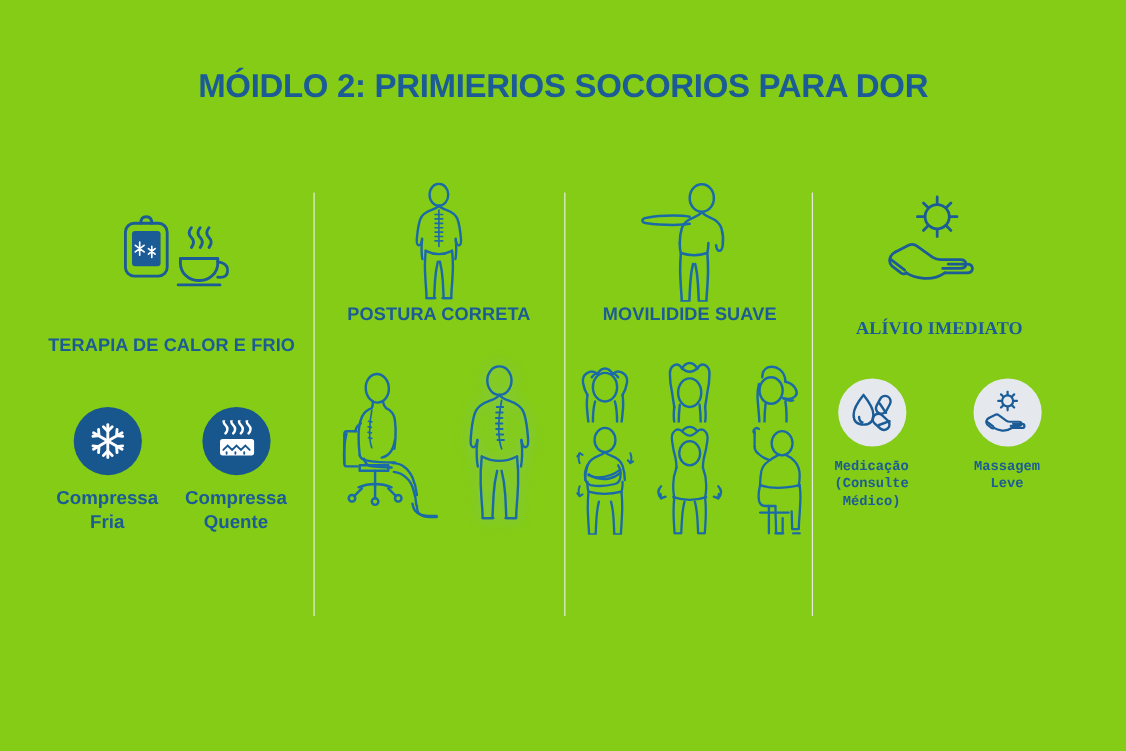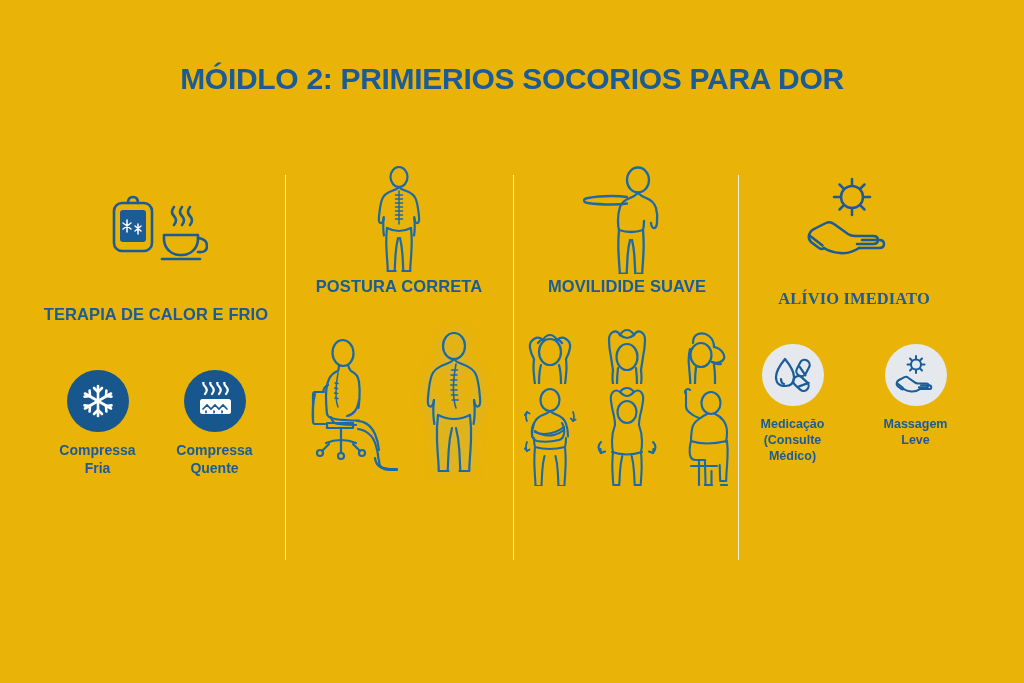--- a/index.html
+++ b/index.html
@@ -11,21 +11,21 @@
     height: 683px;
     background: #fbfbfb;
     font-family: "Liberation Sans", sans-serif;
     overflow: hidden;
     position: relative;
   }
   #canvas {
     position: relative;
     width: 1024px;
     height: 683px;
-    background: #eab308;
+    background: #84cc16;
   }
 
   
   .title {
     position: absolute;
     top: 62px;
     left: 0;
     width: 1024px;
     text-align: center;
     font-size: 30px;
@@ -81,21 +81,21 @@
   .col3 .col-title { margin-top: 6px; }
   .col4 .col-title { margin-top: 18px; font-family: Liberation Serif, serif; }
 
   
   .badge-row {
     display: flex;
     justify-content: center;
     gap: 22px;
     margin-top: 44px;
   }
-  .col4 .badge-row { margin-top: 34px; gap: 18px; }
+  .col4 .badge-row { margin-top: 34px; gap: 18px; font-family: Liberation Mono, monospace; }
 
   .badge {
     width: 95px;
     display: flex;
     flex-direction: column;
     align-items: center;
   }
   .badge-circle {
     width: 62px;
     height: 62px;
@@ -103,21 +103,21 @@
     display: flex;
     align-items: center;
     justify-content: center;
   }
   .badge-circle.solid { background: #17578e; }
   .badge-circle.soft  { background: #e5e9ee; }
 
   .badge-label {
     margin-top: 10px;
     text-align: center;
-    font-size: 14px;
+    font-size: 17px;
     font-weight: bold;
     color: #1b5b96;
     line-height: 1.28;
     white-space: pre-line;
   }
   .col4 .badge { width: 112px; }
   .col4 .badge-label { font-size: 12.5px; }
 
   
   .figures-2 {

